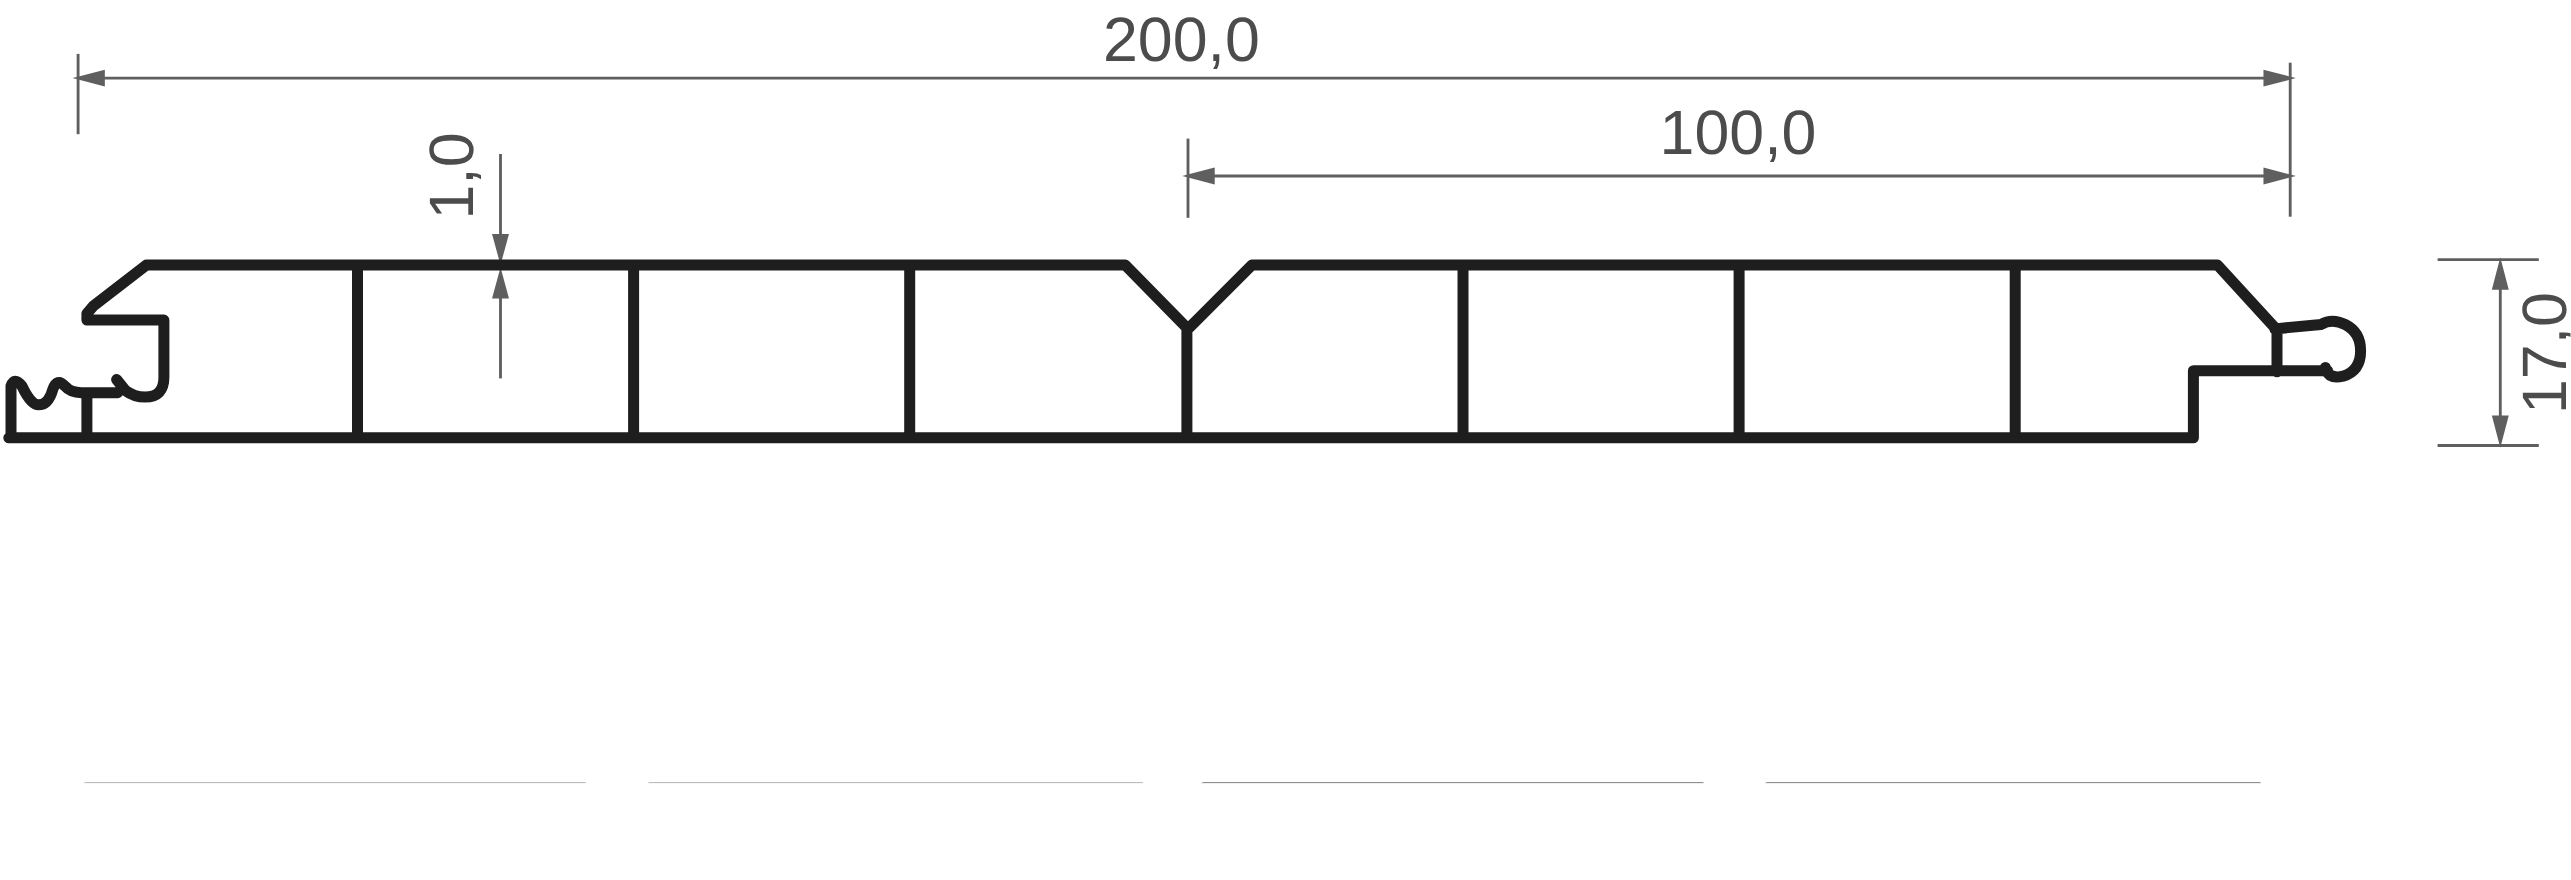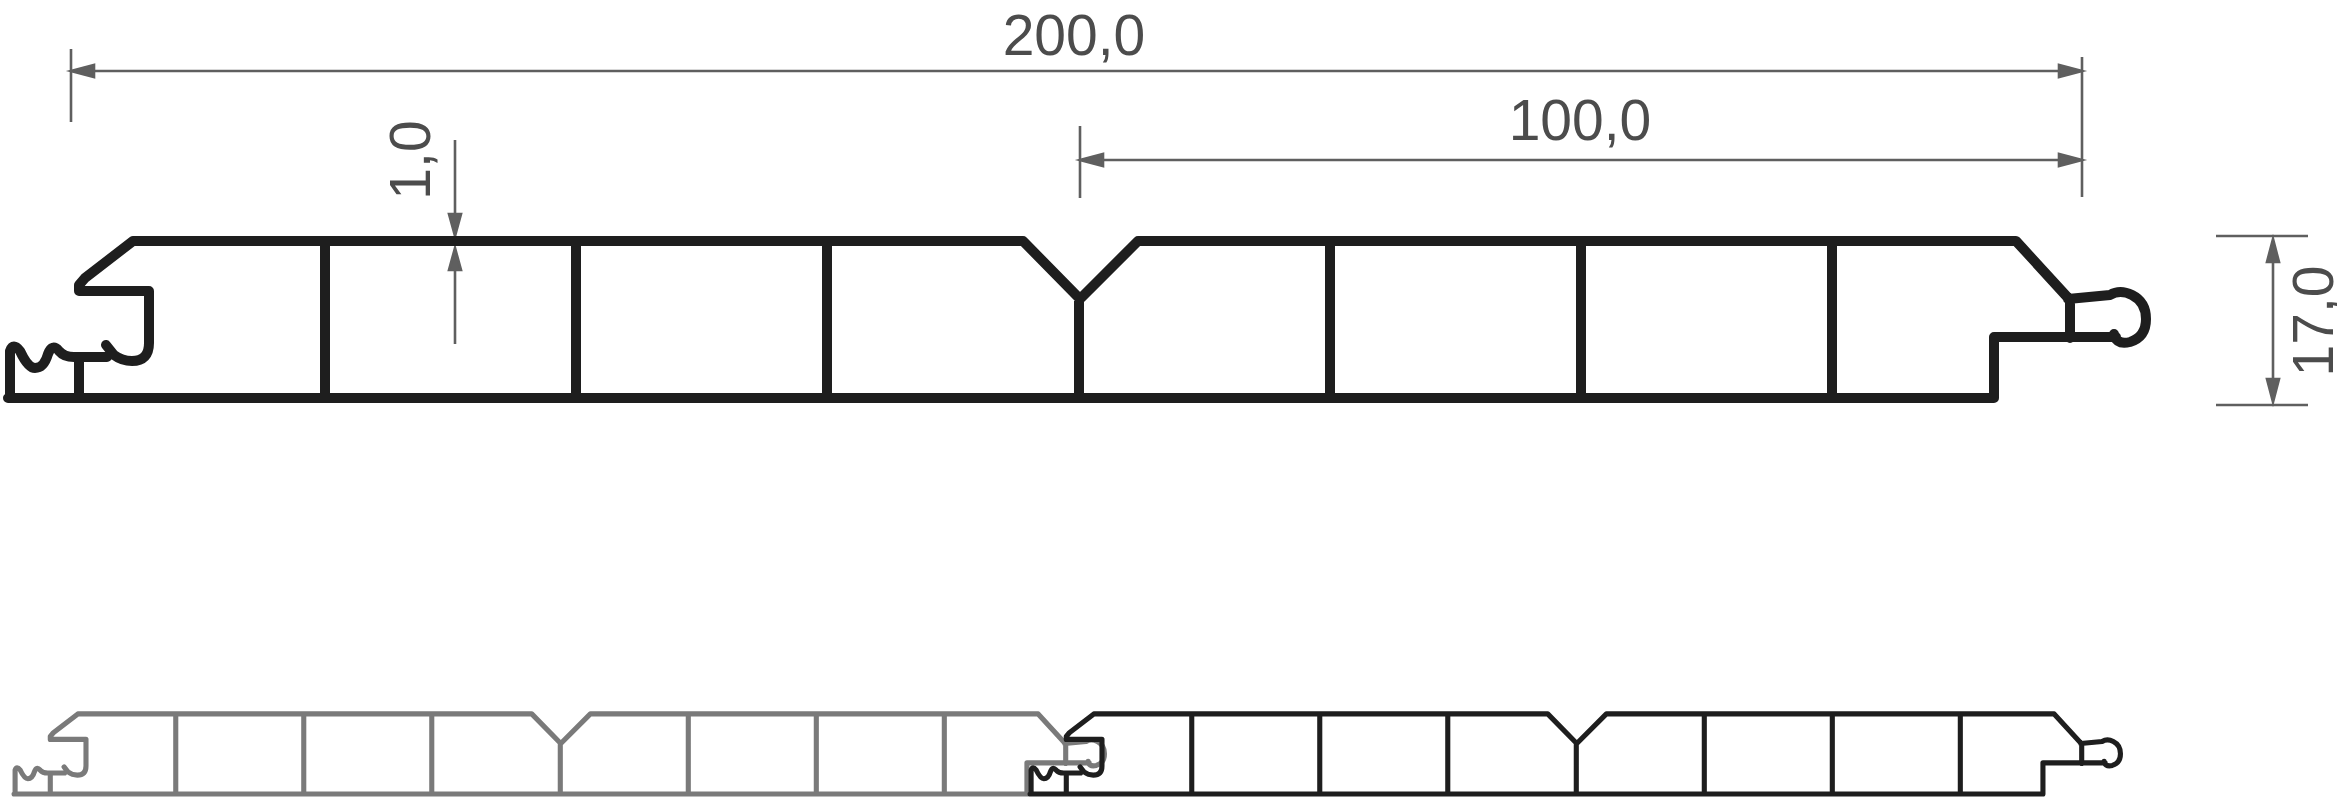--- a/index.html
+++ b/index.html
@@ -3,21 +3,21 @@
 <meta charset="utf-8">
 <style>
   html, body {
     margin: 0;
     padding: 0;
     background: #ffffff;
     font-family: "Liberation Sans", sans-serif;
   }
   .drawing-wrap {
     width: 2337px;
-    height: 800px;
+    height: 712px;
     background: #ffffff;
     overflow: hidden;
     text-decoration: underline;
   }
   svg { display: block; }
   text {
     font-family: "Liberation Sans", sans-serif;
     font-size: 57px;
   }
 </style>

